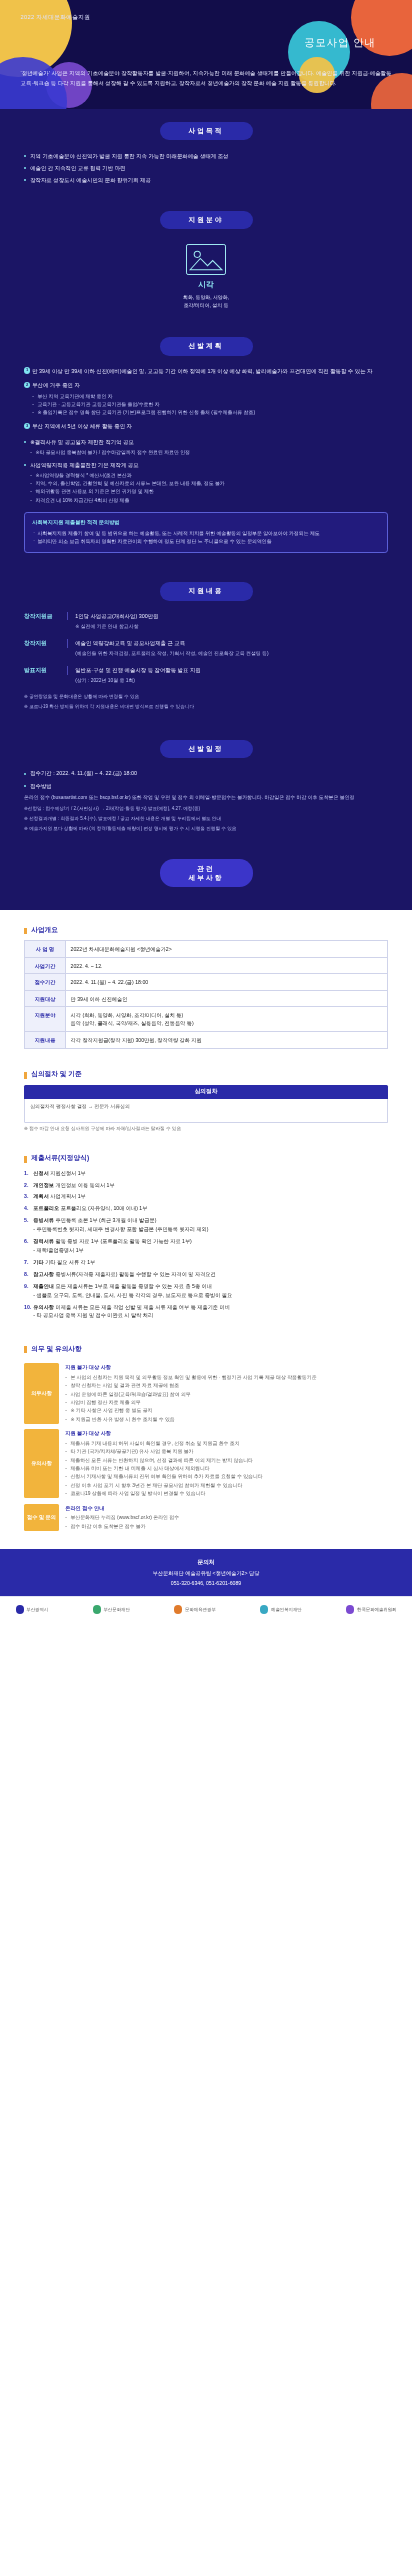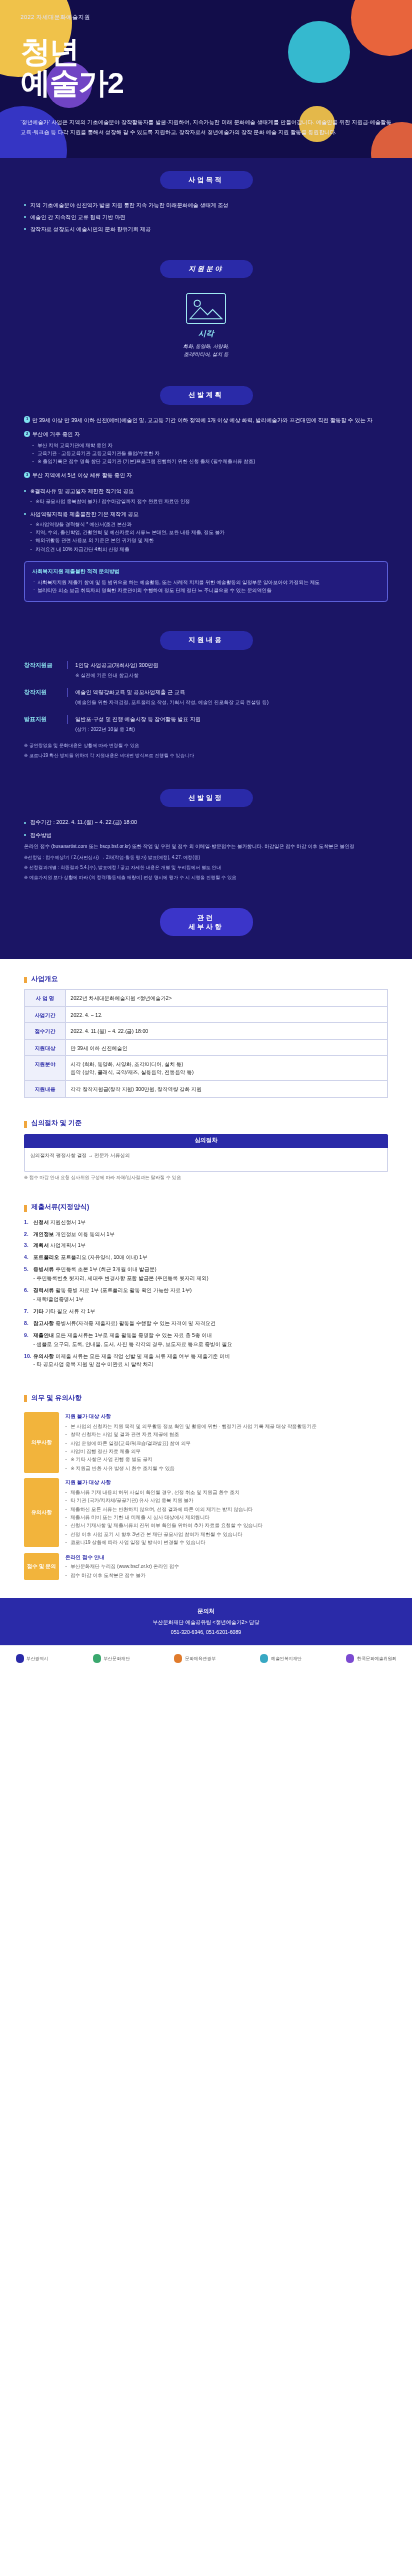--- a/index.html
+++ b/index.html
@@ -194,40 +194,37 @@
     <span class="blob b1"></span>
     <span class="blob b2"></span>
     <span class="blob b3"></span>
     <span class="blob b4"></span>
     <span class="blob b5"></span>
     <span class="blob b6"></span>
     <span class="blob b7"></span>
 
     <div class="hero-inner">
       <div class="hero-eyebrow">2022 자세대문화예술지원</div>
-      <h1 class="hero-title">
-        <span>청년</span>
-        <span class="line2">예술가2</span>
-      </h1>
+      <div class="hero-sub">공모사업 안내</div>
       <p class="hero-desc">‘청년예술가’ 사업은 지역의 기초예술분야 창작활동자를 발굴·지원하여, 지속가능한 미래 문화예술 생태계를 만들어갑니다. 예술인을 위한 지원금·예술활동 교육·워크숍 등 다각 지원을 통해서 성장해 갈 수 있도록 지원하고, 창작자로서 청년예술가의 창작 문화 예술 지원 활동을 응원합니다.</p>
     </div>
   </div>
 
   <div class="band" style="padding-top:13.4px;">
     <div class="pill">사업목적</div>
     <div class="band-body">
       <ul class="dots">
         <li>지역 기초예술분야 신진역가 발굴 지원 통한 지속 가능한 미래문화예술 생태계 조성</li>
         <li>예술인 간 지속적인 교류 협력 기반 마련</li>
         <li>창작자로 성장도시 예술시민의 문화 향유기회 제공</li>
       </ul>
     </div>
   </div>
 
-  <div class="band" style="padding-top:7.2px;font-style:italic;">
+  <div class="band" style="padding-top:7.2px;">
     <div class="pill">지원분야</div>
     <div class="fields">
       <div class="field">
         <div class="ico">
           <svg width="38" height="29" viewBox="0 0 74 56" aria-hidden="true">
             <circle cx="20" cy="18" r="6" fill="none" stroke="#9fe9f2" stroke-width="2"></circle>
             <path d="M6 48 L26 26 L40 40 L50 30 L68 48 Z" fill="none" stroke="#9fe9f2" stroke-width="2"></path>
           </svg>
         </div>
         <div class="name">시각</div>

